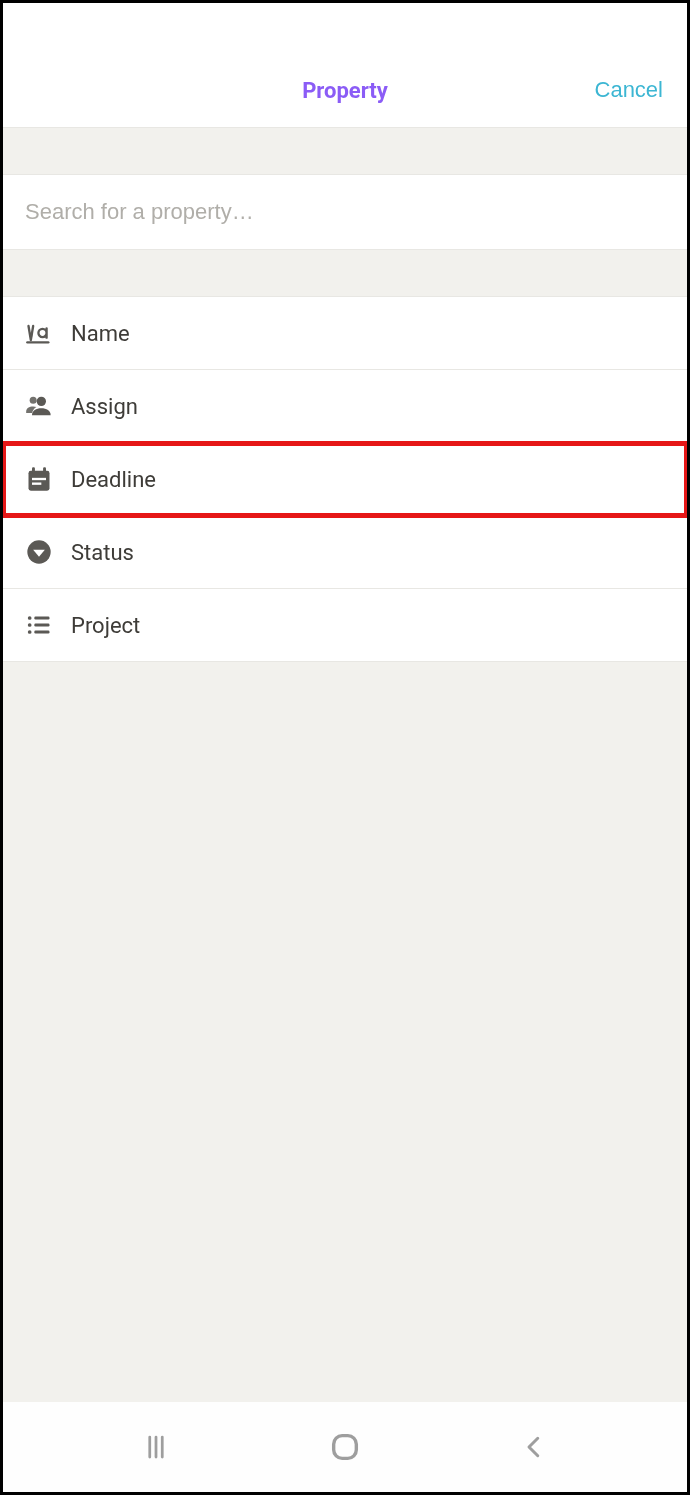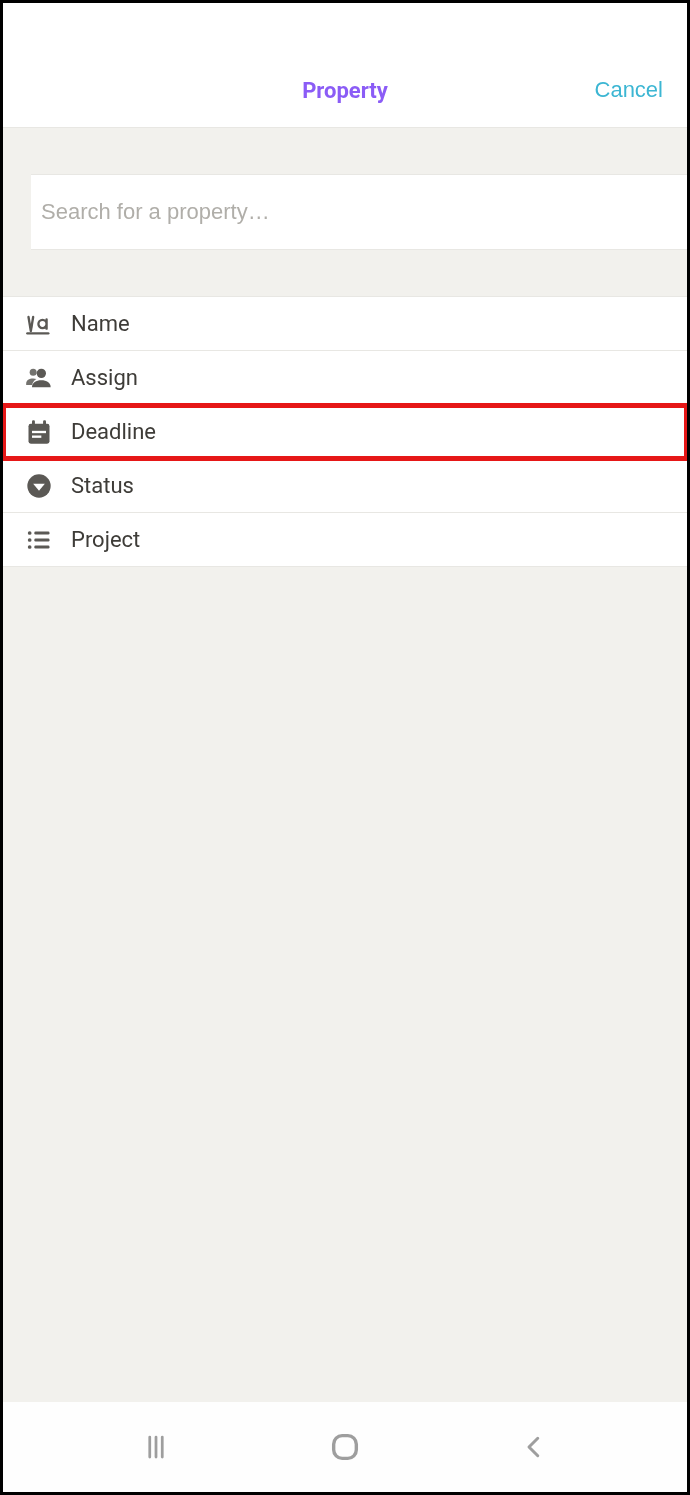--- a/index.html
+++ b/index.html
@@ -39,45 +39,44 @@
       cursor: pointer;
     }
     .spacer {
       height: 46px;
       background: #f2f1ed;
     }
     .search-row {
       background: #fff;
       border-top: 1px solid #e8e7e3;
       border-bottom: 1px solid #e8e7e3;
-      padding: 0 10px;
+      padding: 0 22px;
       height: 76px;
       display: flex;
       align-items: center;
-      margin-left: 28px;
     }
     .search-input {
       width: 100%;
       border: none;
       outline: none;
       font-size: 22px;
       color: #333;
       background: transparent;
     }
     .search-input::placeholder {
       color: #b0aea9;
     }
     .list {
       background: #fff;
       border-top: 1px solid #e8e7e3;
     }
     .list-item {
       display: flex;
       align-items: center;
-      height: 54px;
+      height: 73px;
       padding: 0 22px;
       border-bottom: 1px solid #e8e7e3;
       cursor: pointer;
       background: #fff;
     }
     .list-item.highlighted {
       outline: 5px solid #e61717;
       outline-offset: -3px;
       position: relative;
       z-index: 2;

